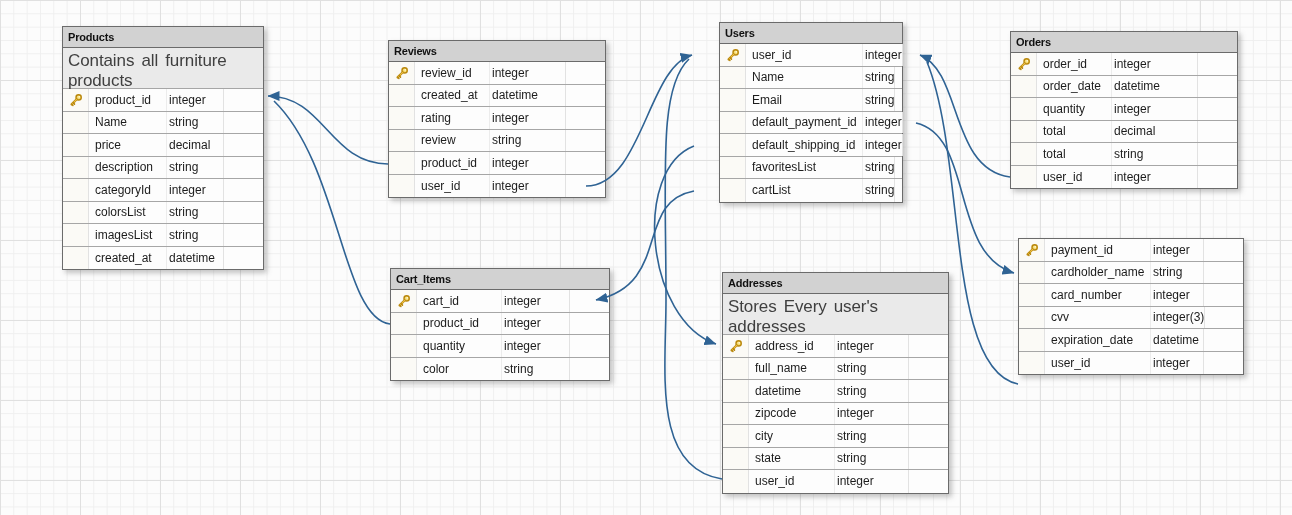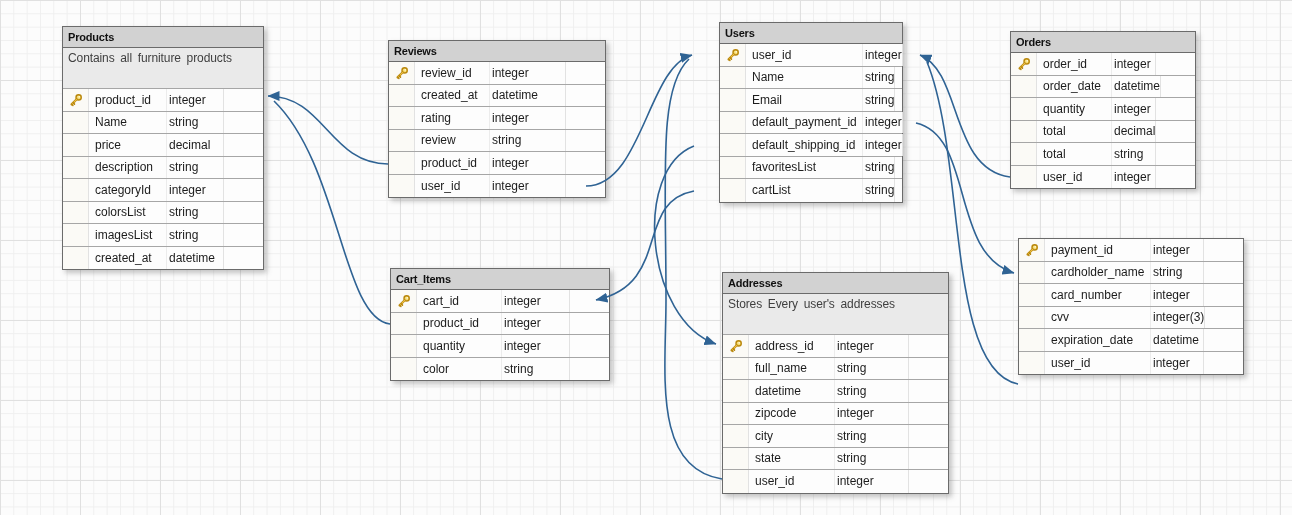--- a/index.html
+++ b/index.html
@@ -31,21 +31,21 @@
     padding:0 5px;
     font-size:11px;font-weight:bold;color:#111;
     letter-spacing:-0.2px;
     white-space:nowrap;overflow:hidden;
   }
   .tbl .desc{
     background:#eaeaea;
     border-bottom:1px solid #a6a6a6;
     height:41px;box-sizing:border-box;
     padding:3px 5px 0 5px;
-    font-size:12px;color:#3f3f3f;
+    font-size:17px;color:#3f3f3f;
     word-spacing:2.5px;letter-spacing:-0.1px;
   }
   .rows{display:block;}
   .row{
     display:grid;
     grid-template-columns:26px var(--namew) 1fr 40px;
     height:22.5px;box-sizing:border-box;
     border-bottom:1px solid #a6a6a6;
     background:#fdfdfd;
     align-items:center;
@@ -53,21 +53,21 @@
   .row:last-child{border-bottom:none;}
   .cell{height:100%;display:flex;align-items:center;box-sizing:border-box;}
   .keycell{justify-content:center;border-right:1px solid #e2e2e2;background:#fbfaf6;}
   .namecell{padding-left:6px;font-size:12px;color:#1c1c1c;white-space:nowrap;overflow:hidden;}
   .typecell{padding-left:2px;font-size:12px;color:#1c1c1c;border-left:1px solid #ececec;white-space:nowrap;}
   .tailcell{border-left:1px solid #e2e2e2;}
   
   #t-products{left:62px;top:26px;width:202px;--namew:77px;}
   #t-reviews{left:388px;top:40px;width:218px;--namew:74px;}
   #t-users{left:694px;top:22px;width:184px;margin-left:25px;--namew:116px;}
-  #t-orders{left:1010px;top:31px;width:186px;--namew:74px;}
+  #t-orders{left:1010px;top:31px;width:228px;--namew:74px;}
   #t-cart_items{left:390px;top:268px;width:220px;--namew:84px;}
   #t-addresses{left:722px;top:272px;width:227px;--namew:85px;}
   #t-payment_methods{left:1018px;top:238px;width:226px;--namew:105px;}
 </style>
 </head>
 <body>
 
 <div class="canvas">
 
   <svg class="rel-layer" width="1292" height="515" viewBox="0 0 1292 515">

